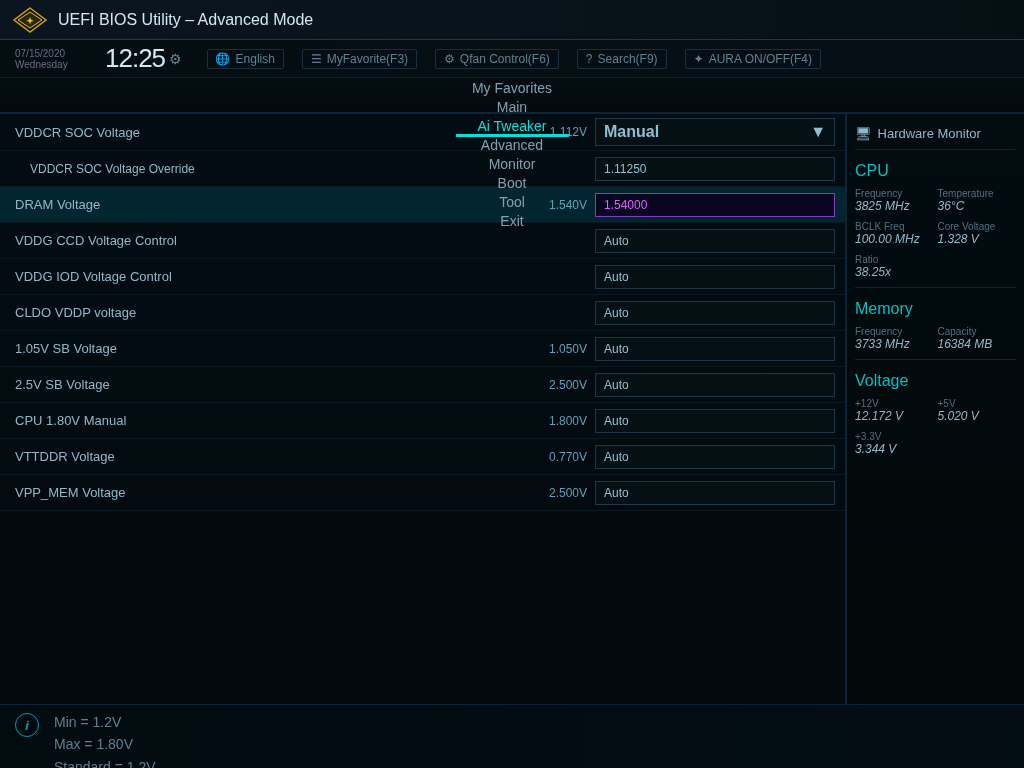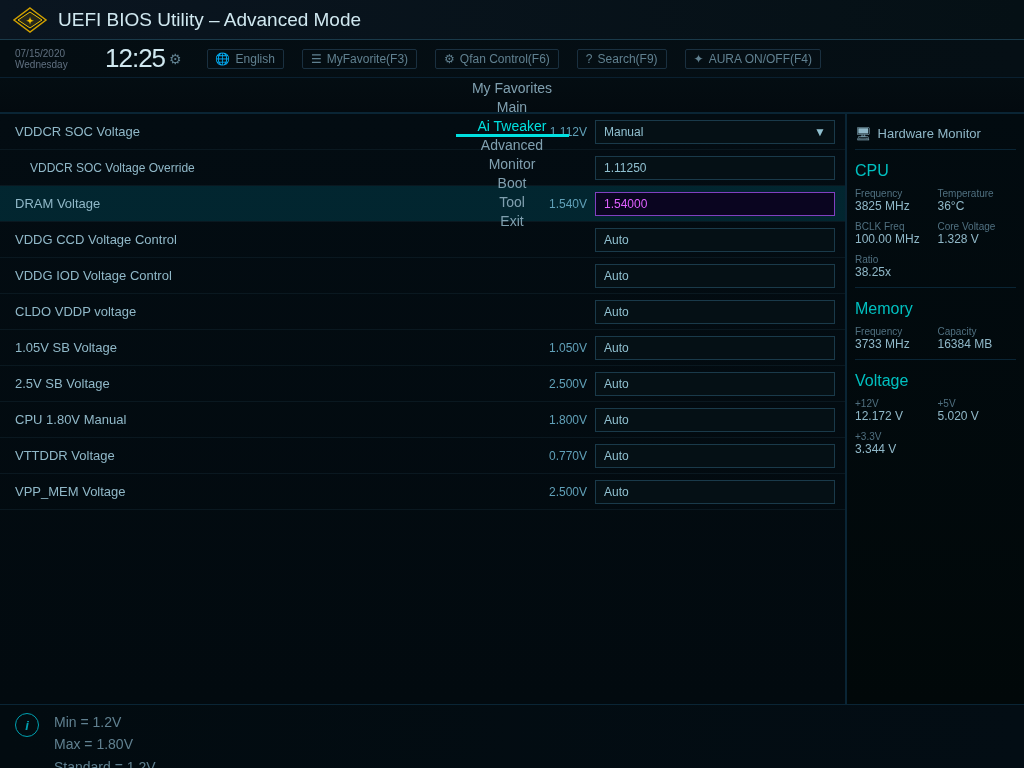--- a/index.html
+++ b/index.html
@@ -68,21 +68,21 @@
       justify-content: center;
     }
 
     .logo svg {
       width: 36px;
       height: 28px;
     }
 
     .header-title {
       color: #d0e8f0;
-      font-size: 19px;
+      font-size: 16px;
       font-weight: 400;
     }
 
     
     .datetime-bar {
       background: linear-gradient(90deg, #040d12 0%, #050f15 100%);
       border-bottom: 1px solid #0a2030;
       height: 38px;
       display: flex;
       align-items: center;
@@ -213,26 +213,27 @@
     .setting-control {
       width: 240px;
       margin-right: 10px;
     }
 
     .dropdown-ctrl {
       width: 100%;
       background: #051015;
       border: 1px solid #1a3a4a;
       color: #90c0d0;
-      font-size: 12px;
+      font-size: 16px;
       padding: 4px 8px;
       cursor: pointer;
       display: flex;
       align-items: center;
       justify-content: space-between;
+      font-weight: bold;
     }
 
     .text-ctrl {
       width: 100%;
       background: #051015;
       border: 1px solid #1a3a4a;
       color: #90c0d0;
       font-size: 12px;
       padding: 4px 8px;
     }
@@ -281,20 +282,21 @@
     }
 
     .hw-item-label {
       font-size: 10px;
       color: #507080;
     }
 
     .hw-item-value {
       font-size: 12px;
       color: #90b8c8;
+      font-style: italic;
     }
 
     .hw-divider {
       border: none;
       border-top: 1px solid #0a2535;
       margin: 8px 0;
     }
 
     
     .bottom-info {

